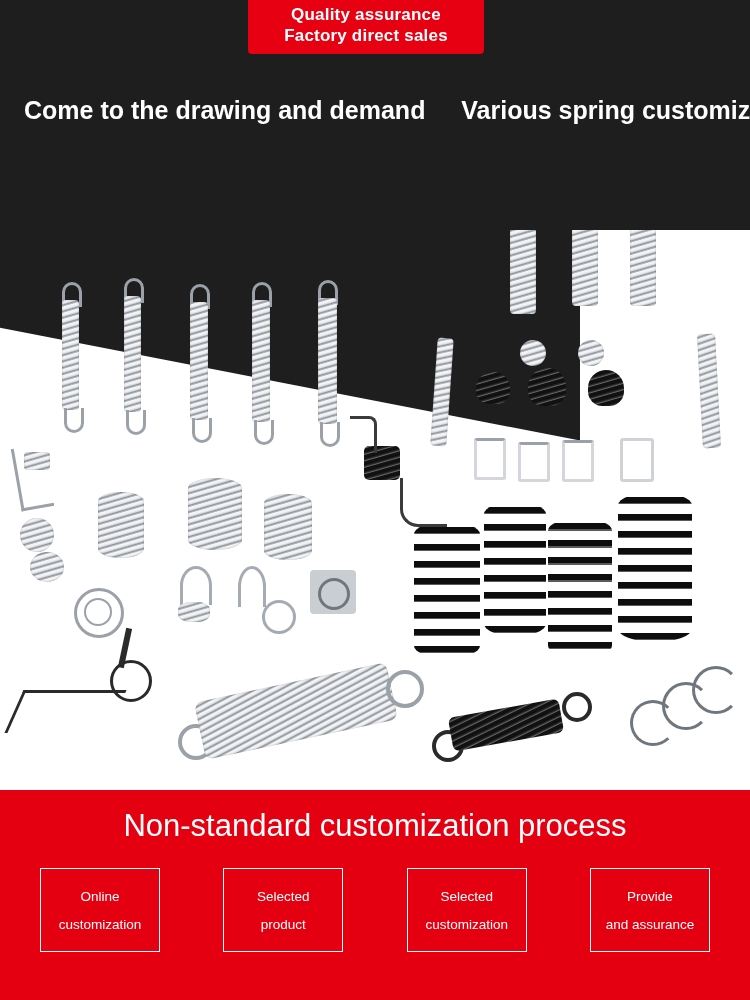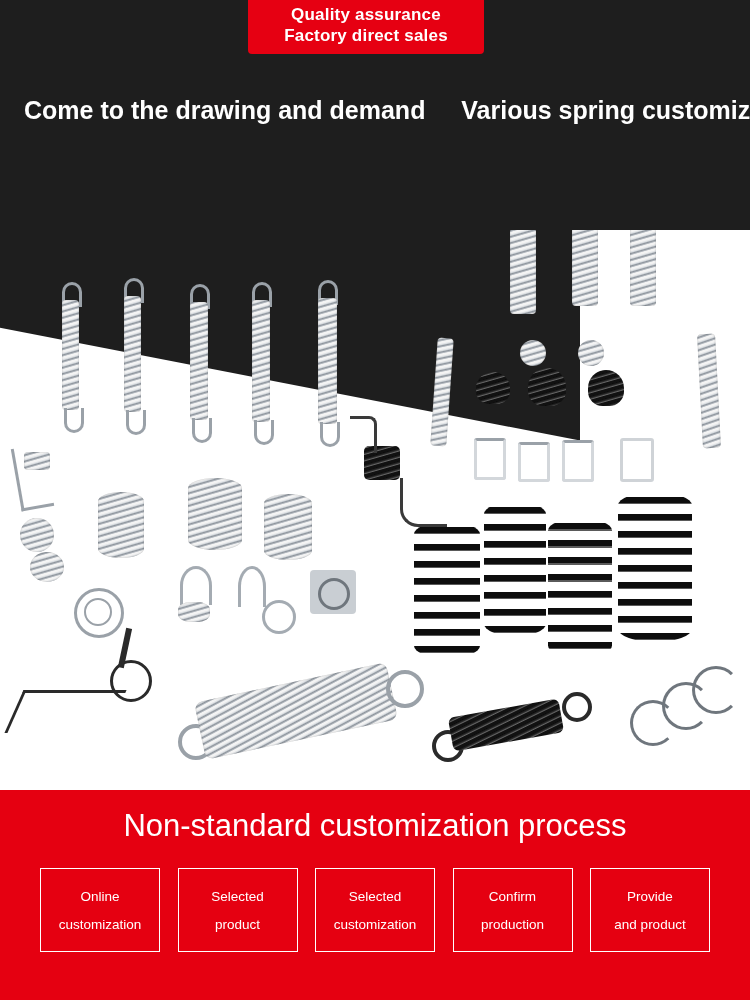--- a/index.html
+++ b/index.html
@@ -304,23 +304,19 @@
       </div>
       <div class="step">
         <span class="l1">Selected</span>
         <span class="l2">product</span>
       </div>
       <div class="step">
         <span class="l1">Selected</span>
         <span class="l2">customization</span>
       </div>
       <div class="step">
-        <span class="l1">Confirm</span>
-        <span class="l2">production</span>
-      </div>
-      <div class="step">
         <span class="l1">Provide</span>
-        <span class="l2">and product</span>
+        <span class="l2">and assurance</span>
       </div>
     </div>
   </div>
 
 </div>
 
 </body></html>

